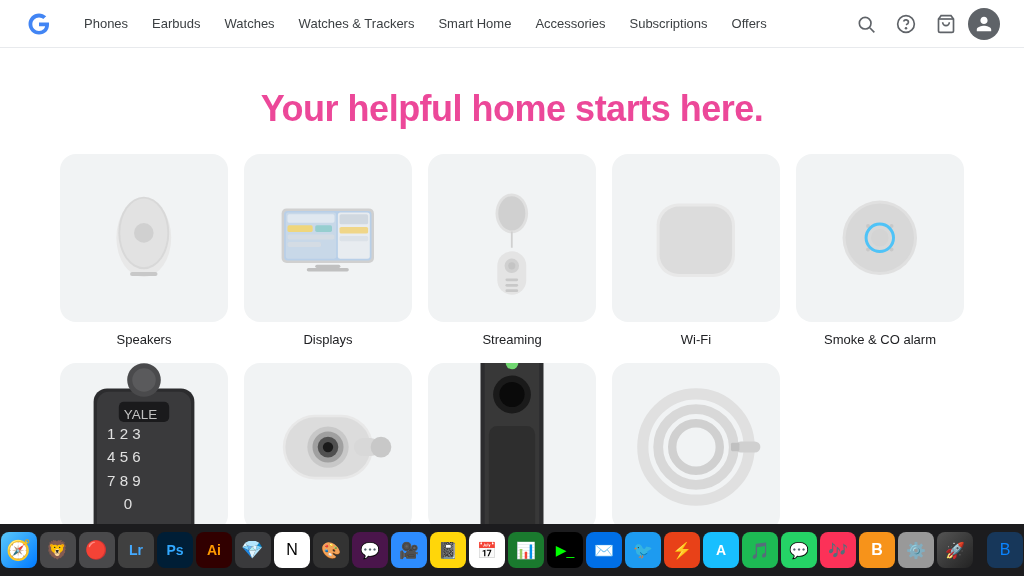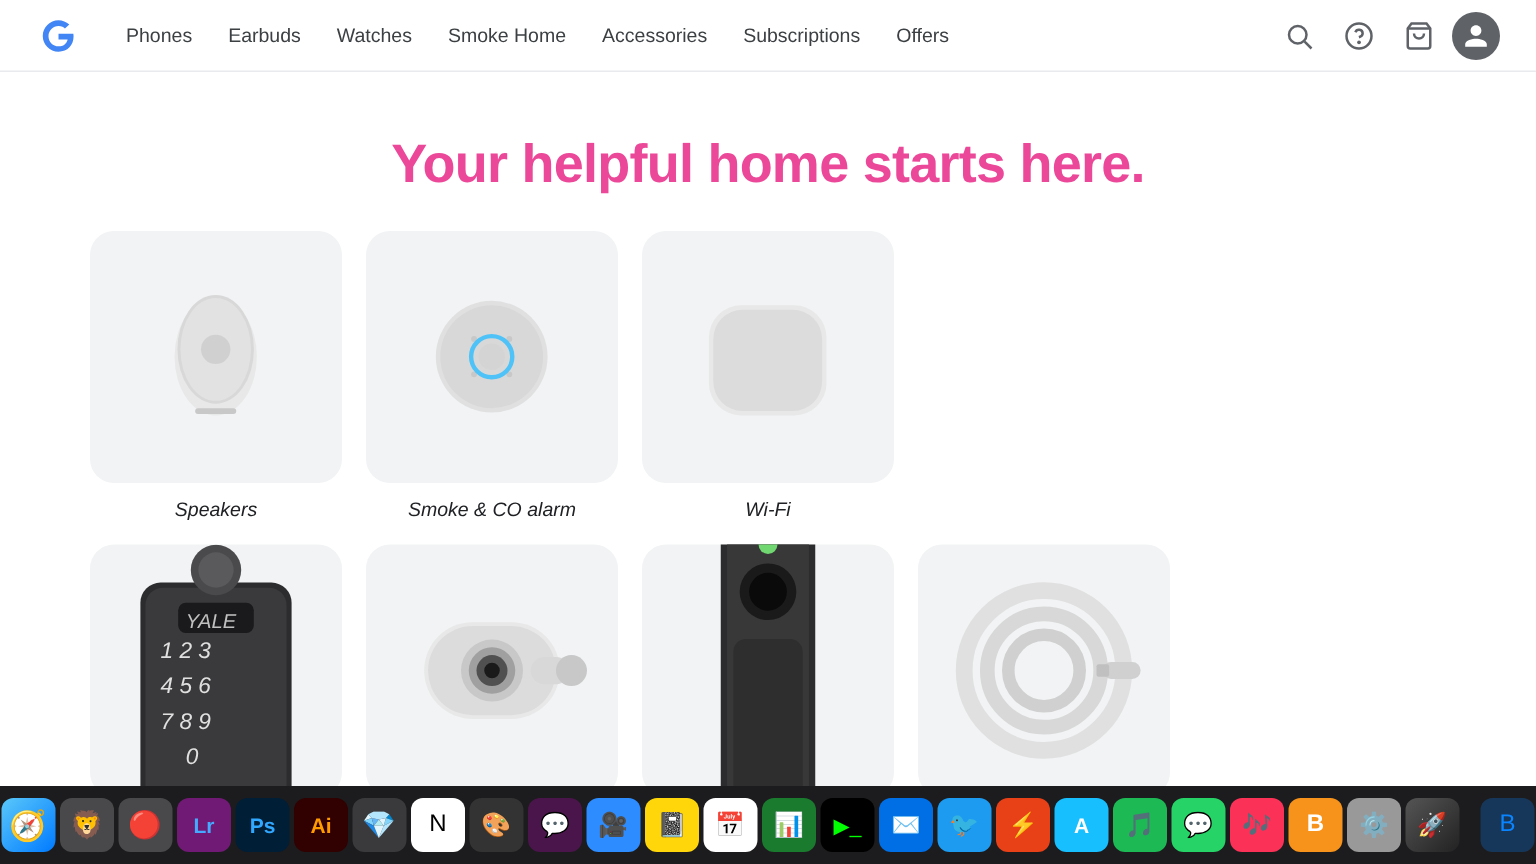--- a/index.html
+++ b/index.html
@@ -77,21 +77,20 @@
     .hero h1 {
       font-size: 36px;
       font-weight: 700;
       color: #ec4899;
       letter-spacing: -0.5px;
     }
 
     
     .product-section {
       padding: 0 60px;
-      font-style: italic;
     }
     .product-grid {
       display: grid;
       grid-template-columns: repeat(5, 1fr);
       gap: 16px;
       margin-bottom: 16px;
     }
     .product-card {
       display: flex;
       flex-direction: column;
@@ -179,21 +178,22 @@
     <svg viewBox="0 0 40 40" width="30" height="30">
       <path d="M20 17.3v5.7h8.1c-.3 2.1-2.4 6.2-8.1 6.2-4.9 0-8.9-4-8.9-9s4-9 8.9-9c2.8 0 4.6 1.2 5.7 2.2l3.9-3.7C26.8 7.6 23.7 6 20 6 12.3 6 6 12.3 6 20s6.3 14 14 14c8.1 0 13.4-5.7 13.4-13.7 0-.9-.1-1.6-.2-2.3H20z" fill="#4285F4"></path>
       <path d="M20 17.3v5.7h8.1c-.3 2.1-2.4 6.2-8.1 6.2" fill="none"></path>
     </svg>
   </div>
 
   <div class="nav-links">
     <a class="nav-link">Phones</a>
     <a class="nav-link">Earbuds</a>
     <a class="nav-link">Watches</a>
-    <a class="nav-link">Smoke Home</a>
+    <a class="nav-link">Watches &amp; Trackers</a>
+    <a class="nav-link">Smart Home</a>
     <a class="nav-link">Accessories</a>
     <a class="nav-link">Subscriptions</a>
     <a class="nav-link">Offers</a>
   </div>
 
   <div class="nav-icons">
     <button class="nav-icon-btn">
       <svg width="20" height="20" viewBox="0 0 24 24" fill="none" stroke="currentColor" stroke-width="2">
         <circle cx="11" cy="11" r="7"></circle>
         <line x1="16.5" y1="16.5" x2="22" y2="22"></line>
@@ -234,21 +234,72 @@
           <ellipse cx="50" cy="60" rx="28" ry="40" fill="#e8e8e8"></ellipse>
           <ellipse cx="50" cy="55" rx="26" ry="37" fill="#d8d8d8"></ellipse>
           <ellipse cx="50" cy="55" rx="24" ry="35" fill="#e2e2e2"></ellipse>
           <rect x="36" y="95" width="28" height="4" rx="2" fill="#c8c8c8"></rect>
           <ellipse cx="50" cy="55" rx="10" ry="10" fill="#c5c5c5" opacity="0.6"></ellipse>
         </svg>
       </div>
       <span class="product-label">Speakers</span>
     </div>
 
-
+    <div class="product-card">
+      <div class="product-image-box">
+        <svg viewBox="0 0 140 100" fill="none" xmlns="http://www.w3.org/2000/svg">
+          <rect x="15" y="15" width="110" height="65" rx="6" fill="#d0d0d0"></rect>
+          <rect x="18" y="18" width="104" height="59" rx="4" fill="#b8cfe8"></rect>
+          <rect x="20" y="20" width="60" height="55" rx="3" fill="#c8d8e8"></rect>
+
+          <rect x="22" y="22" width="56" height="10" rx="2" fill="#e0e8f0"></rect>
+          <rect x="22" y="35" width="30" height="8" rx="2" fill="#ffd54f" opacity="0.7"></rect>
+          <rect x="55" y="35" width="20" height="8" rx="2" fill="#80cbc4" opacity="0.7"></rect>
+          <rect x="22" y="46" width="56" height="6" rx="2" fill="#e0e0e0" opacity="0.5"></rect>
+          <rect x="22" y="55" width="40" height="6" rx="2" fill="#e0e0e0" opacity="0.5"></rect>
+          <rect x="82" y="20" width="38" height="55" rx="3" fill="#e8ecf0"></rect>
+          <rect x="84" y="22" width="34" height="12" rx="2" fill="#d0d8e0"></rect>
+          <rect x="84" y="37" width="34" height="8" rx="2" fill="#f5c842" opacity="0.6"></rect>
+          <rect x="84" y="48" width="34" height="6" rx="2" fill="#d0d8e0" opacity="0.5"></rect>
+          <rect x="55" y="82" width="30" height="4" rx="2" fill="#c0c0c0"></rect>
+          <rect x="45" y="86" width="50" height="4" rx="2" fill="#c0c0c0"></rect>
+        </svg>
+      </div>
+      <span class="product-label">Displays</span>
+    </div>
+
+    <div class="product-card">
+      <div class="product-image-box">
+        <svg viewBox="0 0 80 130" fill="none" xmlns="http://www.w3.org/2000/svg">
+
+          <ellipse cx="40" cy="38" rx="18" ry="22" fill="#e0e0e0"></ellipse>
+          <ellipse cx="40" cy="38" rx="15" ry="19" fill="#d0d0d0"></ellipse>
+          <rect x="39" y="58" width="2" height="18" fill="#d0d0d0"></rect>
+
+          <rect x="24" y="80" width="32" height="48" rx="16" fill="#e4e4e4"></rect>
+          <circle cx="40" cy="96" r="8" fill="#d0d0d0"></circle>
+          <circle cx="40" cy="96" r="4" fill="#c4c4c4"></circle>
+          <rect x="33" y="110" width="14" height="3" rx="1.5" fill="#c8c8c8"></rect>
+          <rect x="33" y="116" width="14" height="3" rx="1.5" fill="#c8c8c8"></rect>
+          <rect x="33" y="122" width="14" height="3" rx="1.5" fill="#c8c8c8"></rect>
+        </svg>
+      </div>
+      <span class="product-label">Streaming</span>
+    </div>
+
+    <div class="product-card">
+      <div class="product-image-box">
+        <svg viewBox="0 0 120 110" fill="none" xmlns="http://www.w3.org/2000/svg">
+
+          <rect x="20" y="20" width="80" height="75" rx="22" fill="#e8e8e8"></rect>
+          <rect x="23" y="23" width="74" height="69" rx="20" fill="#dcdcdc"></rect>
+        </svg>
+      </div>
+      <span class="product-label">Wi-Fi</span>
+    </div>
 
     <div class="product-card">
       <div class="product-image-box">
         <svg viewBox="0 0 120 110" fill="none" xmlns="http://www.w3.org/2000/svg">
 
           <circle cx="60" cy="55" r="38" fill="#e0e0e0"></circle>
           <circle cx="60" cy="55" r="35" fill="#d8d8d8"></circle>
 
           <circle cx="48" cy="43" r="2" fill="#c8c8c8"></circle>
           <circle cx="56" cy="43" r="2" fill="#c8c8c8"></circle>
@@ -267,31 +318,20 @@
           <circle cx="64" cy="67" r="2" fill="#c8c8c8"></circle>
           <circle cx="72" cy="67" r="2" fill="#c8c8c8"></circle>
 
           <circle cx="60" cy="55" r="14" fill="#d8d8d8"></circle>
           <circle cx="60" cy="55" r="14" fill="none" stroke="#4fc3f7" stroke-width="3"></circle>
           <circle cx="60" cy="55" r="9" fill="#d4d4d4"></circle>
         </svg>
       </div>
       <span class="product-label">Smoke &amp; CO alarm</span>
     </div>
-
-    <div class="product-card">
-      <div class="product-image-box">
-        <svg viewBox="0 0 120 110" fill="none" xmlns="http://www.w3.org/2000/svg">
-
-          <rect x="20" y="20" width="80" height="75" rx="22" fill="#e8e8e8"></rect>
-          <rect x="23" y="23" width="74" height="69" rx="20" fill="#dcdcdc"></rect>
-        </svg>
-      </div>
-      <span class="product-label">Wi-Fi</span>
-    </div>
   </div>
 
   <div class="product-grid-2">
 
     <div class="product-card-2">
       <div class="product-image-box-2">
         <svg viewBox="0 0 100 130" fill="none" xmlns="http://www.w3.org/2000/svg">
           <rect x="20" y="30" width="60" height="90" rx="8" fill="#2c2c2e"></rect>
           <rect x="22" y="32" width="56" height="86" rx="7" fill="#3a3a3c"></rect>
 
@@ -365,21 +405,21 @@
 
   <div class="dock-icon" style="background: linear-gradient(135deg,#5ac8fa,#007aff); border-radius:8px;">
     <span style="font-size:20px;">🧭</span>
   </div>
   <div class="dock-icon" style="background:#fff3; border-radius:8px;">
     <span style="font-size:18px;">🦁</span>
   </div>
   <div class="dock-icon" style="background:#fff3; border-radius:8px;">
     <span style="font-size:18px;">🔴</span>
   </div>
-  <div class="dock-icon" style="background:#701a75; border-radius:8px; color:#6af;">
+  <div class="dock-icon" style="background:#404040; border-radius:8px; color:#6af;">
     <span style="font-size:14px; color:#4af; font-weight:bold;">Lr</span>
   </div>
   <div class="dock-icon" style="background:#001e36; border-radius:8px;">
     <span style="font-size:14px; color:#31a8ff; font-weight:bold;">Ps</span>
   </div>
   <div class="dock-icon" style="background:#310000; border-radius:8px;">
     <span style="font-size:14px; color:#ff9a00; font-weight:bold;">Ai</span>
   </div>
   <div class="dock-icon" style="background:#fff2; border-radius:8px;">
     <span style="font-size:18px;">💎</span>

